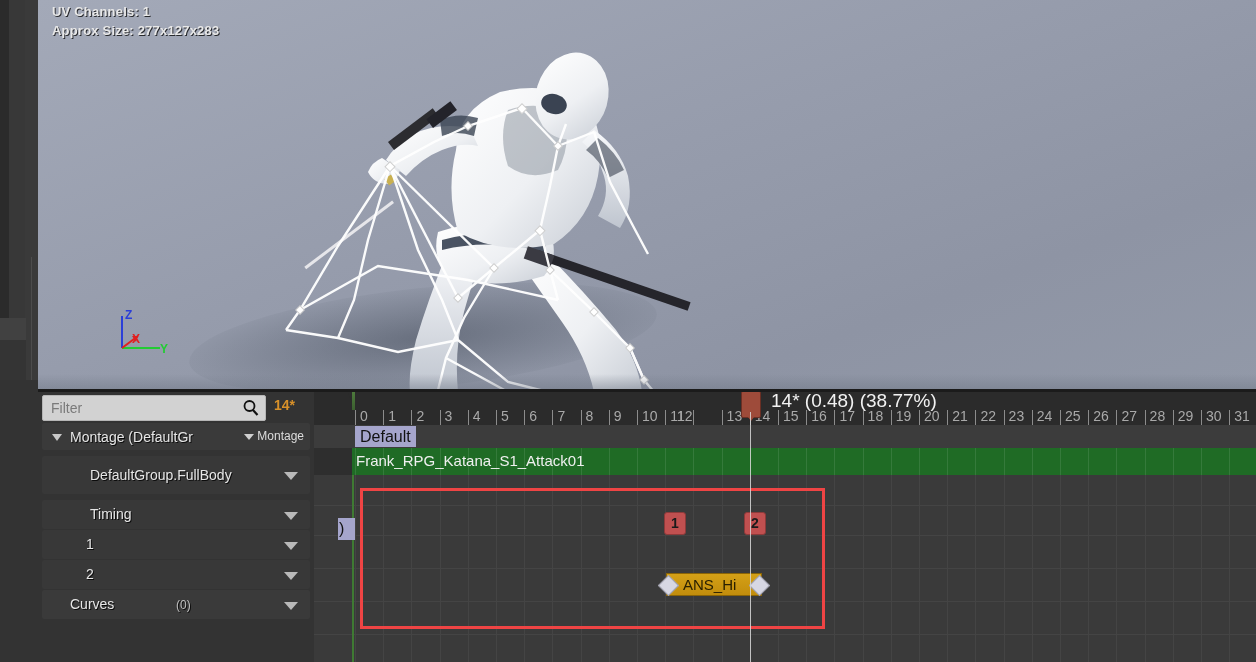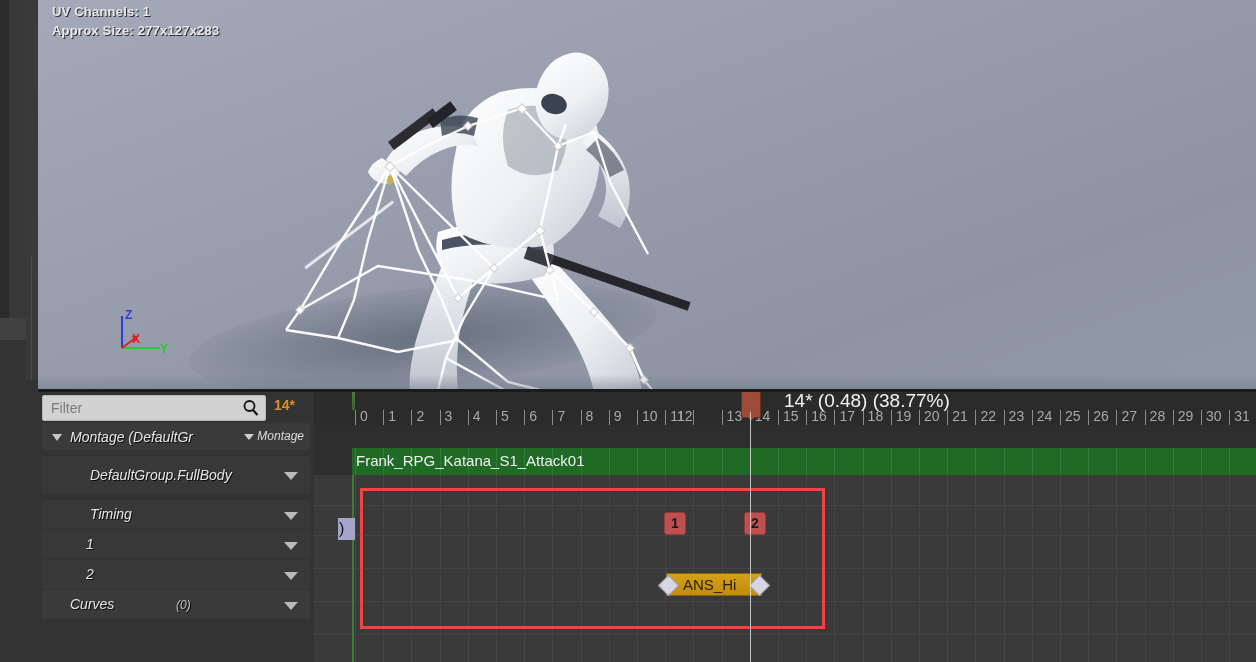--- a/index.html
+++ b/index.html
@@ -43,21 +43,21 @@
   
   .track-panel{position:absolute;left:0;top:0;width:276px;height:270px;background:#333333;
                border-right:1px solid #222;}
   .filter-row{position:relative;height:30px;background:#333;}
   .filter-box{position:absolute;left:4px;top:3px;width:222px;height:24px;background:#d2d2d2;
               border:1px solid #b6b6b6;border-radius:2px;}
   .filter-ph{position:absolute;left:8px;top:4px;font-size:14px;color:#7a7a7a;}
   .mag{position:absolute;right:5px;top:3px;width:18px;height:18px;}
   .badge14{position:absolute;left:236px;top:5px;font-size:14px;color:#d8912a;font-weight:bold;}
 
-  .trow{position:relative;margin:1px 4px 0 4px;height:29px;background:#3a3a3a;border-radius:2px;font-style:italic;}
+  .trow{position:relative;margin:1px 4px 0 4px;height:29px;background:#3a3a3a;border-radius:2px;}
   .trow.sub{background:#383838;}
   .trow-label{position:absolute;top:6px;font-size:14px;color:#e6e6e6;
               text-shadow:1px 1px 0 rgba(0,0,0,.8);white-space:nowrap;}
   .trow-label.ind0{left:28px;}
   .trow-label.ind1{left:44px;}
   .trow-label.ind2{left:48px;}
   .cnt{font-size:12px;color:#bdbdbd;margin-left:6px;}
   .tri-open{position:absolute;left:10px;top:11px;width:0;height:0;
             border-left:5px solid transparent;border-right:5px solid transparent;border-top:7px solid #c8c8c8;}
   .combo-down{position:absolute;right:12px;top:12px;width:0;height:0;
@@ -372,20 +372,23 @@
           <div class="tick" style="left: 830.6px;"></div>
           <div class="tnum" style="left: 835.6px;">28</div>
           <div class="tick" style="left: 858.8px;"></div>
           <div class="tnum" style="left: 863.8px;">29</div>
           <div class="tick" style="left: 887px;"></div>
           <div class="tnum" style="left: 892px;">30</div>
           <div class="tick" style="left: 915.2px;"></div>
           <div class="tnum" style="left: 920.2px;">31</div>
         </div>
 
+      <div class="sec-row">
+        <span class="sec-chip">Default</span>
+      </div>
 
       <div class="anim-row">
         <div class="anim-ticks" id="animticks">
             <div class="anim-tick" style="left: 3px;"></div>
             <div class="anim-tick" style="left: 31.2px;"></div>
             <div class="anim-tick" style="left: 59.4px;"></div>
             <div class="anim-tick" style="left: 87.6px;"></div>
             <div class="anim-tick" style="left: 115.8px;"></div>
             <div class="anim-tick" style="left: 144px;"></div>
             <div class="anim-tick" style="left: 172.2px;"></div>
@@ -474,18 +477,18 @@
         <div class="ans-node" style="left:352px;top:98px;width:96px;">
           <span class="dia" style="left:-6px;"></span>
           <span class="dia" style="right:-6px;"></span>
           <span class="ans-text">ANS_Hi</span>
         </div>
       </div>
 
       <div id="playhead-group">
         <div class="ph-head" id="phhead" style="left: 426.8px;"></div>
         <div class="ph-line" id="phline" style="left: 435.8px;"></div>
-        <div class="ph-text" id="phtext" style="left: 470px;">14* (0.48) (38.77%)</div>
+        <div class="ph-text" id="phtext" style="left: 457px;">14* (0.48) (38.77%)</div>
       </div>
 
     </div>
   </div>
 </div>
 
 </body></html>

